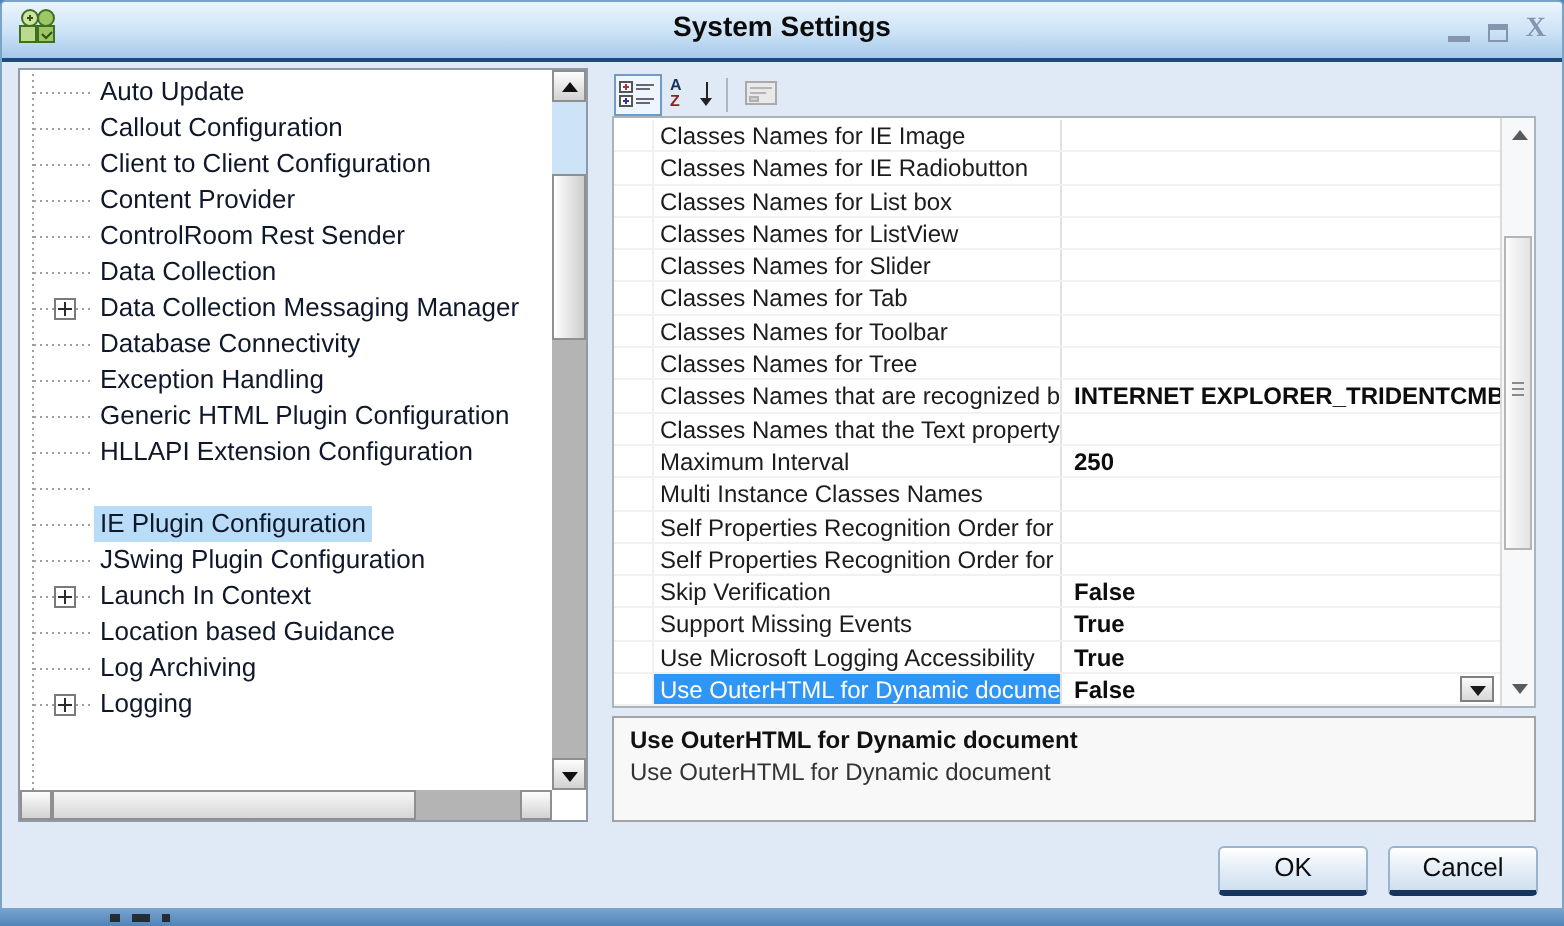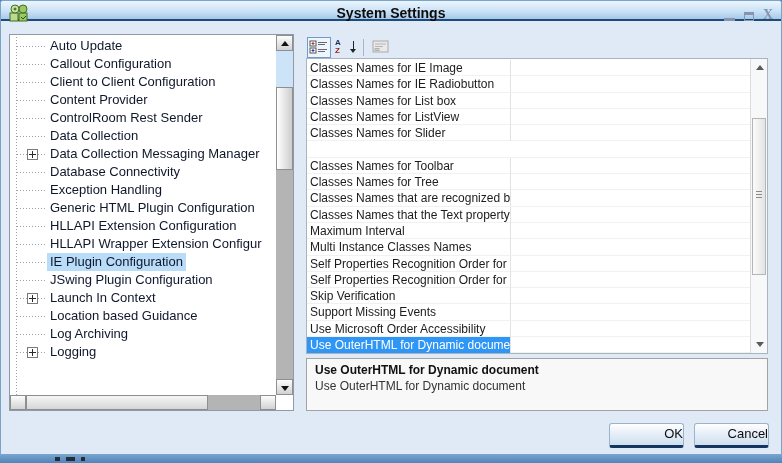--- a/index.html
+++ b/index.html
@@ -10,21 +10,21 @@
   
   .bottom-strip { position:absolute; left:0; right:0; bottom:0; height:10px;
     background:linear-gradient(#7fa9d4,#4f84b8); }
   .strip-mark { position:absolute; bottom:2px; height:4px; background:#141414; opacity:.8; }
 
   
   .dialog { position:absolute; top:0; left:0; width:782px; height:455px;
     background:#dfeaf6; border:1px solid #7aa3c8; border-radius:3px 3px 0 0; }
 
   
-  .titlebar { position:relative; height:20px;
+  .titlebar { position:relative; height:30px;
     background:linear-gradient(#ecf5fd,#cbe2f6 55%,#a6c9e9);
     border-bottom:2px solid #1d4a7a; border-radius:2px 2px 0 0; }
   .title-text { position:absolute; left:0; right:0; top:4px; text-align:center;
     font-size:14px; font-weight:bold; color:#0b0b0b; }
   .app-icon { position:absolute; left:8px; top:3px; width:20px; height:19px; }
   .win-controls { position:absolute; right:8px; top:6px; display:flex; gap:9px; align-items:center; }
   .ctrl-min { width:11px; height:3px; background:#8595ae; margin-top:9px; }
   .ctrl-max { width:10px; height:9px; border:1px solid #8595ae; border-top:3px solid #8595ae; margin-top:3px; }
   .ctrl-close { font-family:"Liberation Serif",serif; font-weight:bold; font-size:14px;
     color:#8595ae; line-height:14px; margin-top:1px; }
@@ -69,21 +69,21 @@
   .az { font-size:8px; font-weight:bold; line-height:8px; padding-top:2px; text-align:left; padding-left:2px; }
   .az .a { color:#16335c; display:block; } .az .z { color:#8f1f1f; display:block; }
   .az-arrow { position:absolute; right:3px; top:4px; width:1px; height:9px; background:#222; }
   .az-arrow::after { content:""; position:absolute; left:-3px; top:8px;
     border:3.5px solid transparent; border-top:4px solid #222; }
 
   
   .grid { position:absolute; left:305px; top:57px; width:462px; height:296px;
     background:#fff; border:1px solid #a9b4bd; }
   .grid-body { position:absolute; left:0; top:1px; right:17px; bottom:0; overflow:hidden; }
-  .grid-row { height:16.3px; display:flex; font-size:12px; border-bottom:1px solid #f1f1f1;flex-direction:column; }
+  .grid-row { height:16.3px; display:flex; font-size:12px; border-bottom:1px solid #f1f1f1; }
   .c-margin { width:20px; flex:none; border-right:1px solid #f1f1f1; }
   .c-name { width:204px; flex:none; line-height:15px; padding:1px 0 0 3px;
     overflow:hidden; white-space:nowrap; border-right:1px solid #e2e2e2; color:#1c1c1c; }
   .c-value { flex:1; line-height:15px; padding:1px 0 0 6px; font-weight:bold;
     overflow:hidden; white-space:nowrap; position:relative; color:#0d0d0d; }
   .grid-row.sel .c-name { background:#2f96f5; color:#fff; }
   .dd-btn { position:absolute; right:3px; top:1px; width:17px; height:13px;
     background:linear-gradient(#fafafa,#d8d8d8); border:1px solid #808080; }
   .dd-btn::after { content:""; position:absolute; left:4px; top:4px;
     border:4px solid transparent; border-top:5px solid #1a1a1a; border-bottom:none; }
@@ -99,21 +99,21 @@
   
   .descr { position:absolute; left:305px; top:357px; width:462px; height:53px;
     background:#f8f8f8; border:1px solid #a3a3a3; padding:4px 8px; }
   .descr-title { font-size:12px; font-weight:bold; color:#111; }
   .descr-text { font-size:12px; color:#333; margin-top:2px; }
 
   
   .btn { position:absolute; top:422px; width:75px; height:25px;
     background:linear-gradient(#ffffff,#e7eff8 45%,#cfdfef);
     border:1px solid #9ab4cc; border-bottom:3px solid #16355e; border-radius:3px;
-    font-size:13px; color:#0c0c0c; text-align:right; line-height:20px; }
+    font-size:13px; color:#0c0c0c; text-align:center; line-height:20px; }
   .btn-ok { left:608px; } .btn-cancel { left:693px; }
 </style>
 </head>
 <body>
 
 <div id="stage">
 
   <div class="bottom-strip">
     <span class="strip-mark" style="left:55px;width:5px;"></span>
     <span class="strip-mark" style="left:66px;width:9px;"></span>
@@ -146,21 +146,21 @@
           <div class="tree-row"><span class="h-dots"></span><span class="tree-label">Callout Configuration</span></div>
           <div class="tree-row"><span class="h-dots"></span><span class="tree-label">Client to Client Configuration</span></div>
           <div class="tree-row"><span class="h-dots"></span><span class="tree-label">Content Provider</span></div>
           <div class="tree-row"><span class="h-dots"></span><span class="tree-label">ControlRoom Rest Sender</span></div>
           <div class="tree-row"><span class="h-dots"></span><span class="tree-label">Data Collection</span></div>
           <div class="tree-row"><span class="h-dots"></span><span class="expand"></span><span class="tree-label">Data Collection Messaging Manager</span></div>
           <div class="tree-row"><span class="h-dots"></span><span class="tree-label">Database Connectivity</span></div>
           <div class="tree-row"><span class="h-dots"></span><span class="tree-label">Exception Handling</span></div>
           <div class="tree-row"><span class="h-dots"></span><span class="tree-label">Generic HTML Plugin Configuration</span></div>
           <div class="tree-row"><span class="h-dots"></span><span class="tree-label">HLLAPI Extension Configuration</span></div>
-          <div class="tree-row"><span class="h-dots"></span><span class="tree-label">HLLAPI Wrapper Extension Configur</span></div>
+          <div class="tree-row"><span class="h-dots"></span></div>
           <div class="tree-row selected"><span class="h-dots"></span><span class="tree-label">IE Plugin Configuration</span></div>
           <div class="tree-row"><span class="h-dots"></span><span class="tree-label">JSwing Plugin Configuration</span></div>
           <div class="tree-row"><span class="h-dots"></span><span class="expand"></span><span class="tree-label">Launch In Context</span></div>
           <div class="tree-row"><span class="h-dots"></span><span class="tree-label">Location based Guidance</span></div>
           <div class="tree-row"><span class="h-dots"></span><span class="tree-label">Log Archiving</span></div>
           <div class="tree-row"><span class="h-dots"></span><span class="expand"></span><span class="tree-label">Logging</span></div>
         </div>
       <div class="tree-vscroll">
         <div class="sb-btn" style="top:0;">
             <span class="tri-up"></span>
@@ -227,20 +227,21 @@
             <div class="c-name">Classes Names for ListView</div>
             <div class="c-value"></div>
           </div>
           <div class="grid-row">
             <div class="c-margin"></div>
             <div class="c-name">Classes Names for Slider</div>
             <div class="c-value"></div>
           </div>
           <div class="grid-row">
             <div class="c-margin"></div>
+            <div class="c-name">Classes Names for Tab</div>
             <div class="c-value"></div>
           </div>
           <div class="grid-row">
             <div class="c-margin"></div>
             <div class="c-name">Classes Names for Toolbar</div>
             <div class="c-value"></div>
           </div>
           <div class="grid-row">
             <div class="c-margin"></div>
             <div class="c-name">Classes Names for Tree</div>
@@ -281,21 +282,21 @@
             <div class="c-name">Skip Verification</div>
             <div class="c-value">False</div>
           </div>
           <div class="grid-row">
             <div class="c-margin"></div>
             <div class="c-name">Support Missing Events</div>
             <div class="c-value">True</div>
           </div>
           <div class="grid-row">
             <div class="c-margin"></div>
-            <div class="c-name">Use Microsoft Order Accessibility</div>
+            <div class="c-name">Use Microsoft Logging Accessibility</div>
             <div class="c-value">True</div>
           </div>
           <div class="grid-row sel">
             <div class="c-margin"></div>
             <div class="c-name">Use OuterHTML for Dynamic document</div>
             <div class="c-value">False<span class="dd-btn"></span></div>
           </div>
         </div>
       <div class="grid-vscroll">
         <span class="gs-up"></span>

